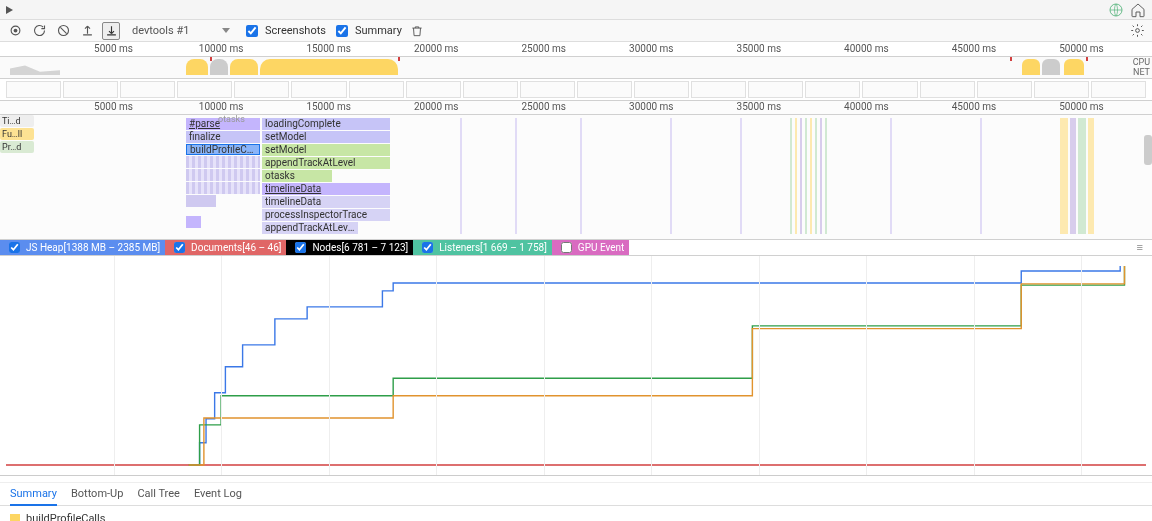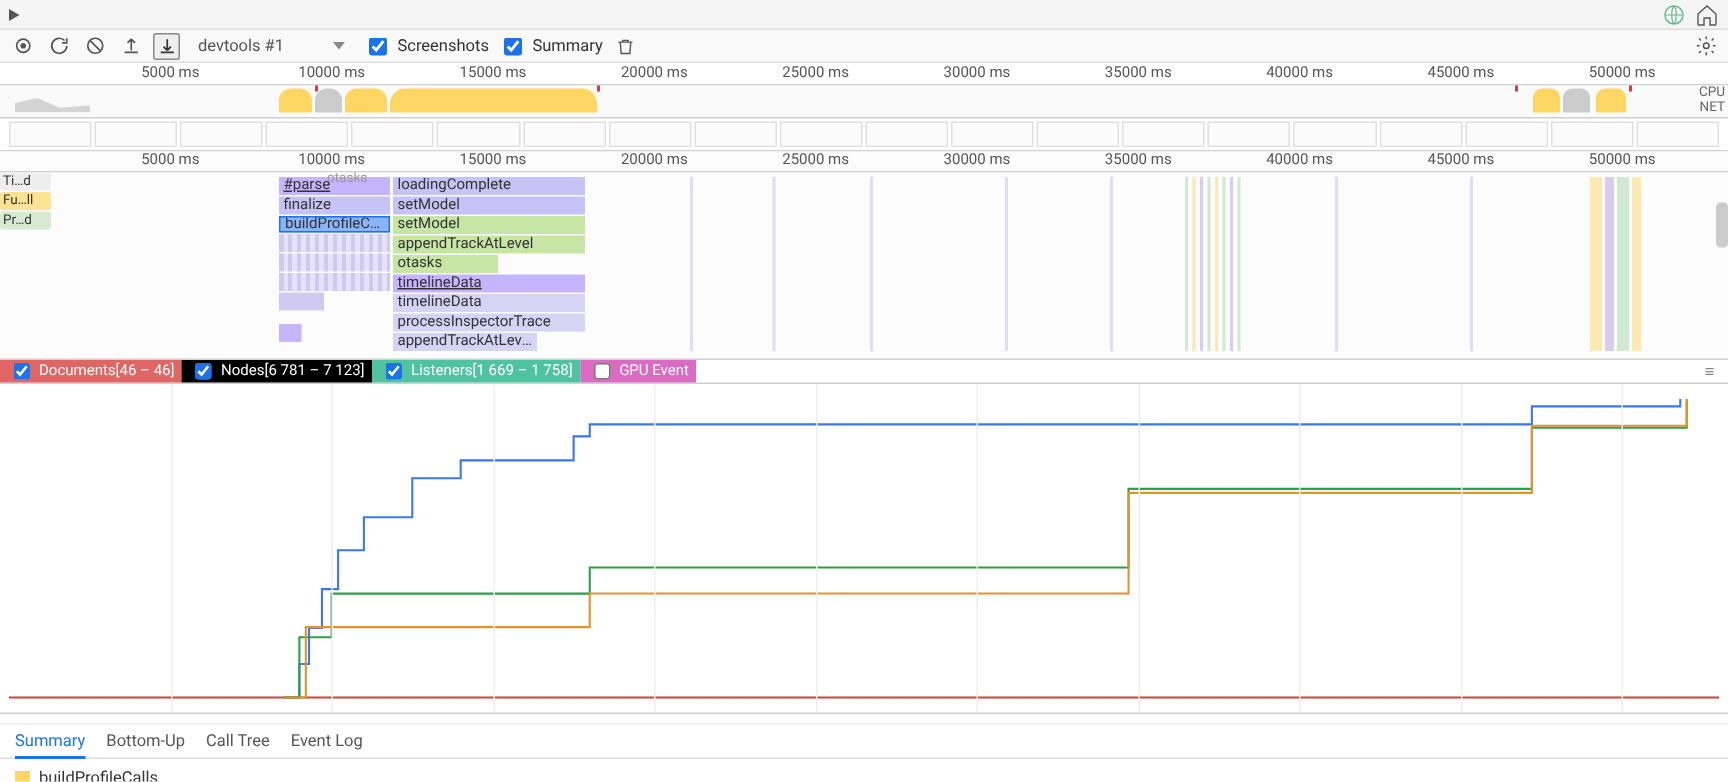--- a/index.html
+++ b/index.html
@@ -296,20 +296,24 @@
       <div class="stripe" style="left:250px;background:#c6b9f0"></div>
       <div class="stripe" style="left:320px;background:#c6b9f0"></div>
       <div class="stripe" style="left:470px;background:#c6b9f0"></div>
       <div class="stripe" style="left:560px;background:#c6b9f0"></div>
   </div>
 
   <div class="scroll-handle" style="top:20px"></div>
 </div>
 
 <div class="counters-bar">
+  <label class="counter cb-blue">
+      <input type="checkbox" checked="" style="">
+      <span>JS Heap[1388 MB – 2385 MB]</span>
+    </label>
   <label class="counter cb-red">
       <input type="checkbox" checked="" style="">
       <span>Documents[46 – 46]</span>
     </label>
   <label class="counter cb-green">
       <input type="checkbox" checked="" style="">
       <span>Nodes[6 781 – 7 123]</span>
     </label>
   <label class="counter cb-teal">
       <input type="checkbox" checked="" style="">

